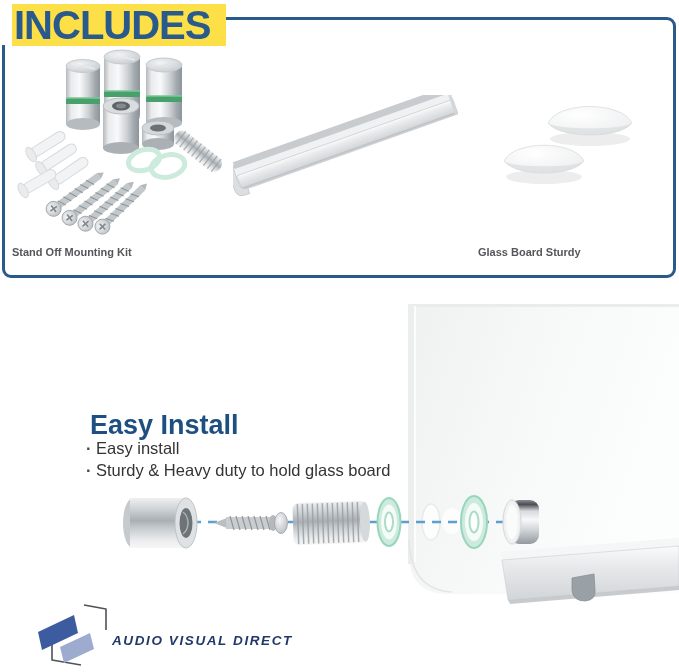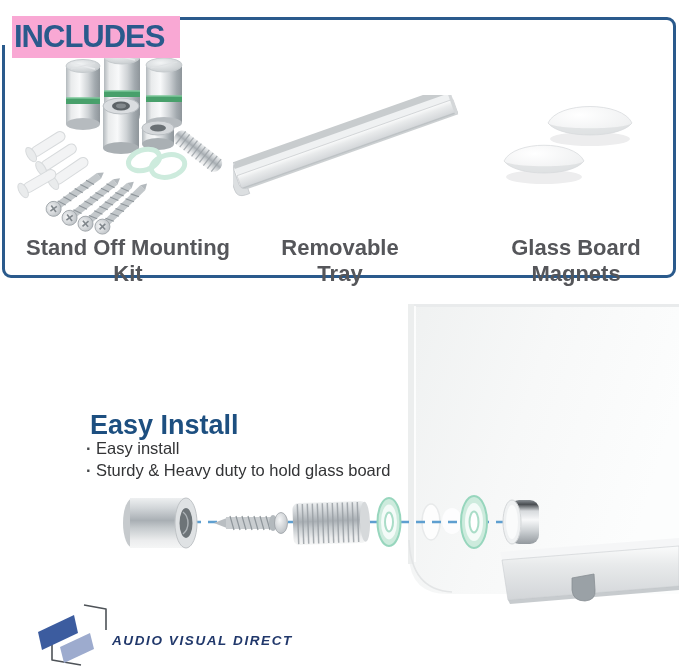--- a/index.html
+++ b/index.html
@@ -3,26 +3,26 @@
 <meta charset="utf-8">
 <style>
   html,body{margin:0;padding:0;background:#fff;}
   .canvas{position:relative;width:679px;height:672px;background:#fff;overflow:hidden;
           font-family:"Liberation Sans", sans-serif;}
 
   
   .includes-box{position:absolute;left:2px;top:17px;width:674px;height:261px;
     box-sizing:border-box;border:3px solid var(--accent-blue,#2a5a8c);border-radius:9px;}
   .border-mask{position:absolute;left:0;top:0;width:12px;height:45px;background:#fff;z-index:2;}
-  .includes-title{position:absolute;left:12px;top:16px;height:42px;line-height:42px;
-    background:#f9a8d4;padding:0 16px 0 2px;z-index:3;
-    font-size:31px;font-weight:700;letter-spacing:-1px;color:var(--accent-blue,#2a5a8c);}
+  .includes-title{position:absolute;left:12px;top:4px;height:42px;line-height:42px;
+    background:#fde047;padding:0 16px 0 2px;z-index:3;
+    font-size:40px;font-weight:700;letter-spacing:-1px;color:var(--accent-blue,#2a5a8c);}
   .product-photo{position:absolute;}
-  .product-label{position:absolute;top:235px;font-size:22px;font-weight:700;
-    color:var(--label-gray,#55565a);text-align:center;}
+  .product-label{position:absolute;top:246px;font-size:11px;font-weight:700;
+    color:var(--label-gray,#55565a);text-align:left;}
   .label-1{left:12px;width:232px;}
   .label-2{left:258px;width:164px;}
   .label-3{left:478px;width:196px;}
 
   
   .install-heading{position:absolute;left:90px;top:410px;font-size:27px;font-weight:700;
     color:var(--heading-blue,#1d4f80);}
   .install-bullets{position:absolute;left:86px;top:437px;font-size:16.5px;line-height:22px;
     color:#333436;}
   .bullet-line{display:flex;}
@@ -277,22 +277,21 @@
       <path d="M60,40 C72,56 132,56 144,40 C138,47 66,47 60,40 Z" fill="#d5d8da" opacity="0.6"></path>
     </g>
     <g>
       <ellipse cx="56" cy="94" rx="38" ry="7" fill="#ededee"></ellipse>
       <path d="M16,78 C28,94 84,94 96,78 C86,57 26,57 16,78 Z" fill="url(#magGrad)" stroke="#d9dcde" stroke-width="0.8"></path>
       <path d="M16,78 C28,94 84,94 96,78 C90,85 22,85 16,78 Z" fill="#d5d8da" opacity="0.6"></path>
     </g>
   </svg>
 
   <div class="product-label label-1">Stand Off Mounting Kit</div>
-  <div class="product-label label-2">Removable Tray</div>
-  <div class="product-label label-3">Glass Board Magnets</div>
+  <div class="product-label label-3">Glass Board Sturdy</div>
 
   <div class="install-heading">Easy Install</div>
   <div class="install-bullets">
     <div class="bullet-line">
       <span class="bullet-dot">·</span>
       <span>Easy install</span>
     </div>
     <div class="bullet-line">
       <span class="bullet-dot">·</span>
       <span>Sturdy &amp; Heavy duty to hold glass board</span>

